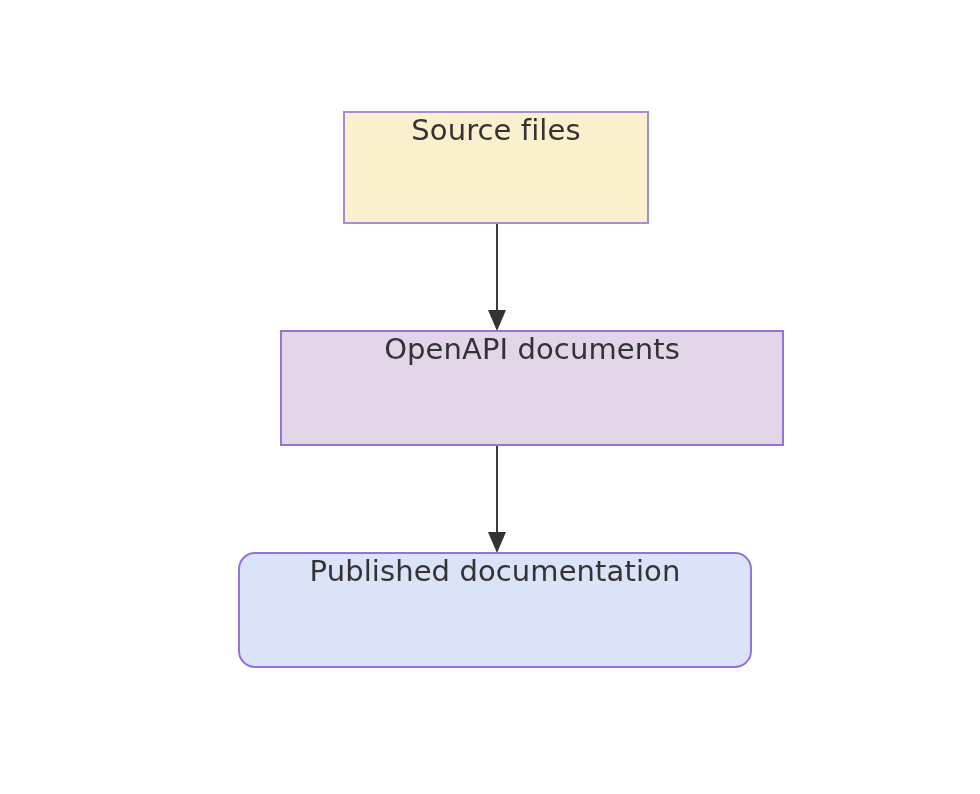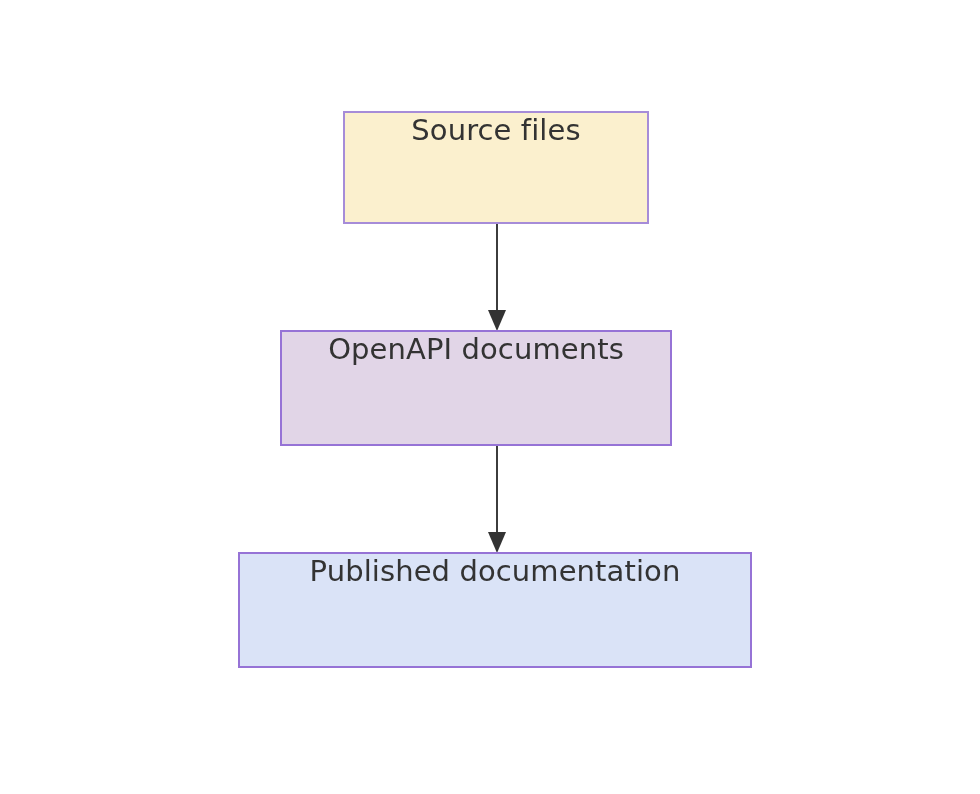--- a/index.html
+++ b/index.html
@@ -65,21 +65,21 @@
     <g>
       <line class="edge-line" x1="497" y1="446" x2="497" y2="534"></line>
       <polygon class="edge-head" points="497,553 488,532 506,532"></polygon>
     </g>
   </svg>
 
   <div class="node-box" style="left:343px; top:111px; width:306px; height:113px; background:#fbf0ce; border-color:#a68cd8;">
     <span class="node-label">Source files</span>
   </div>
 
-  <div class="node-box" style="left:280px; top:330px; width:392px; height:116px; background:#e1d5e7; border-color:#9673d6;">
+  <div class="node-box" style="left:280px; top:330px; width:504px; height:116px; background:#e1d5e7; border-color:#9673d6;">
     <span class="node-label">OpenAPI documents</span>
   </div>
 
-  <div class="node-box" style="left:238px; top:552px; width:514px; height:116px; background:#dae3f7; border-color:#9673d6;">
+  <div class="node-box" style="left:238px; top:552px; width:514px; height:116px; background:#dae3f7; border-color:#9673d6;border-radius:17px;">
     <span class="node-label">Published documentation</span>
   </div>
 
 </div>
 
 </body></html>

